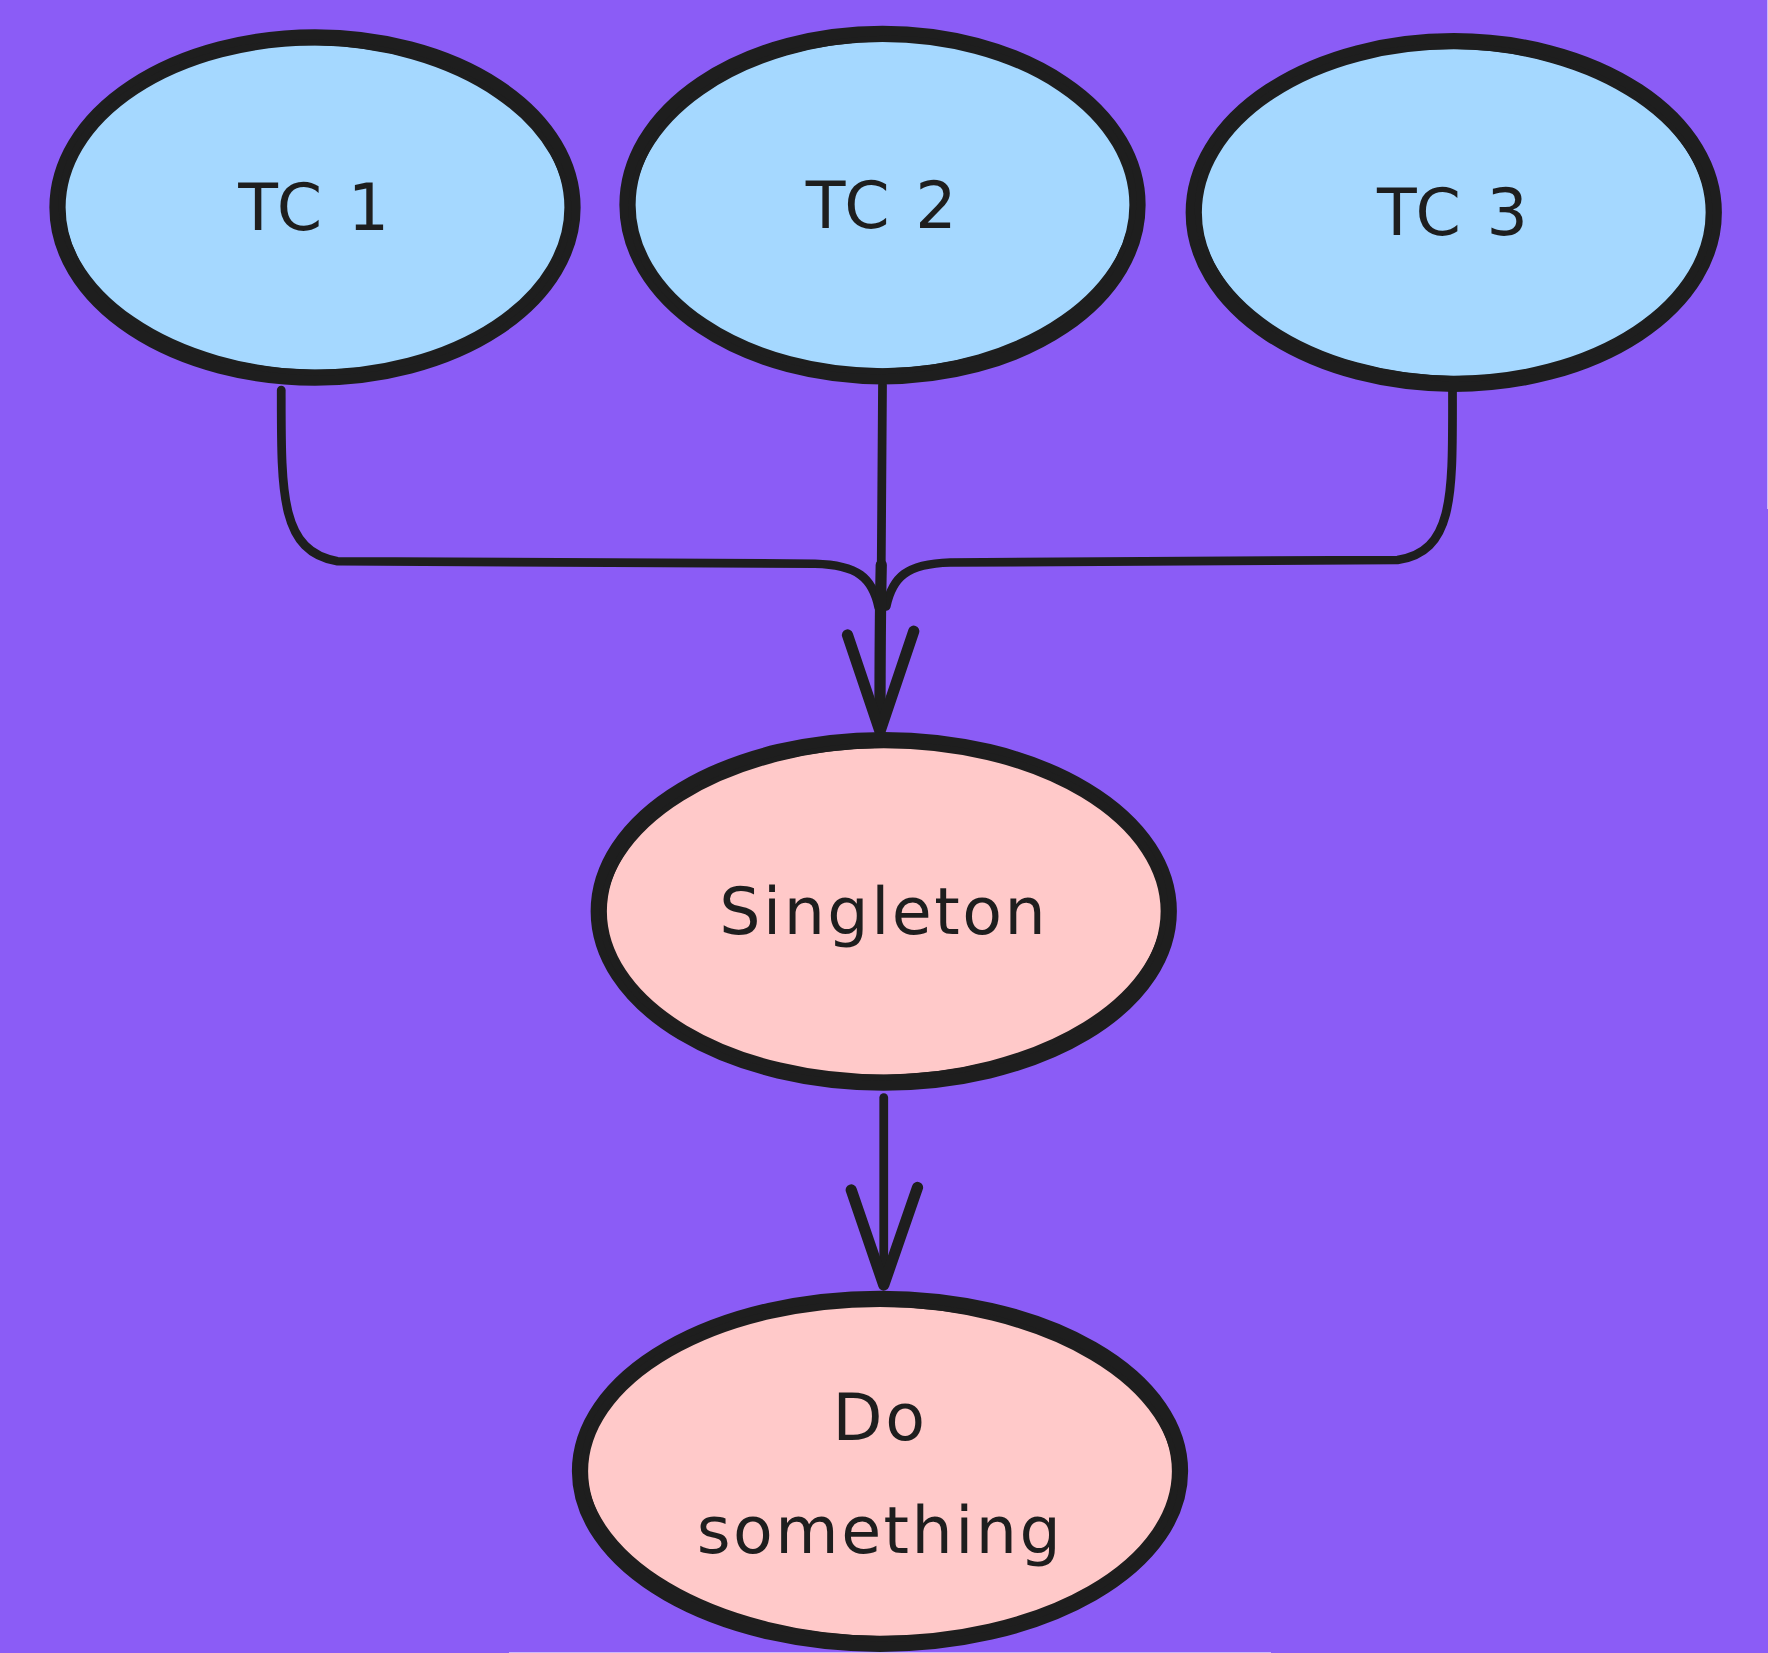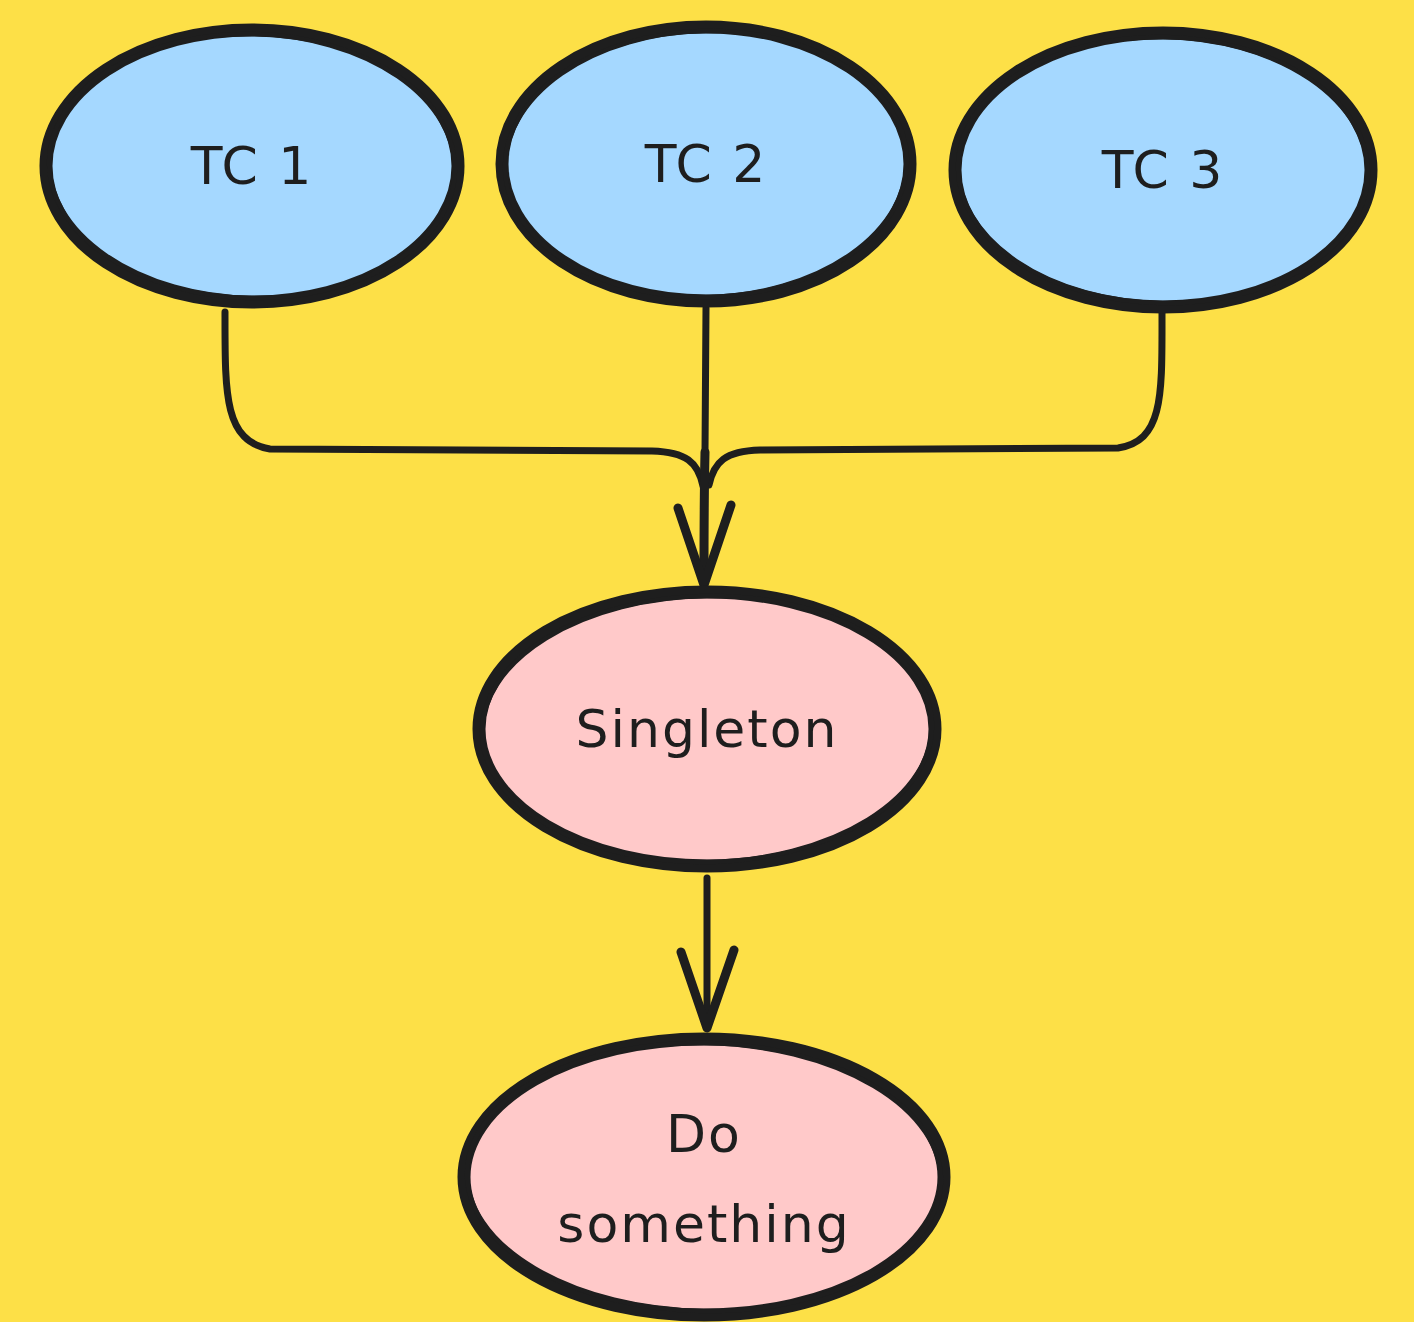--- a/index.html
+++ b/index.html
@@ -1,20 +1,20 @@
 <!DOCTYPE html>
 <html><head>
 <meta charset="utf-8">
 <style>
   html, body { margin: 0; padding: 0; background: #ffffff; }
   .canvas {
     position: relative;
     width: 1414px;
     height: 1322px;
-    background: #fde047;
+    background: #8b5cf6;
     overflow: hidden;
   }
   svg { display: block; }
   .node-shape {
     stroke: #1e1e1e;
     stroke-width: 13;
   }
   .node-sketch {
     fill: none;
     stroke: #1e1e1e;

